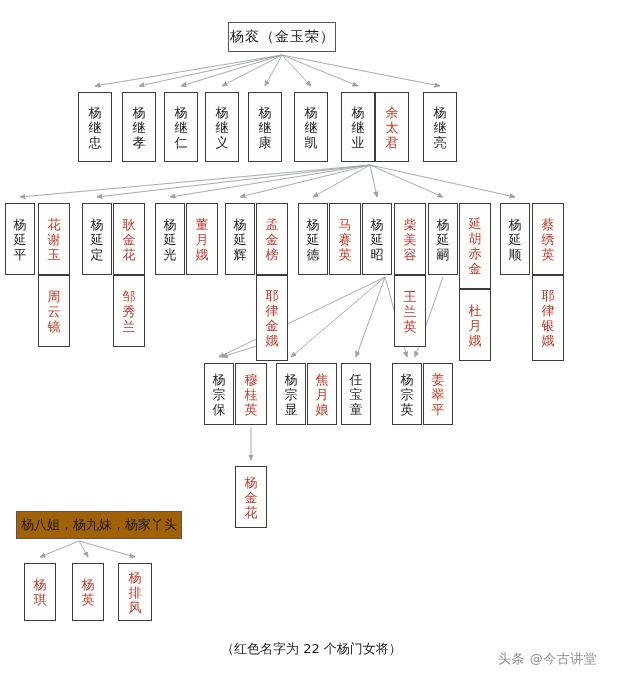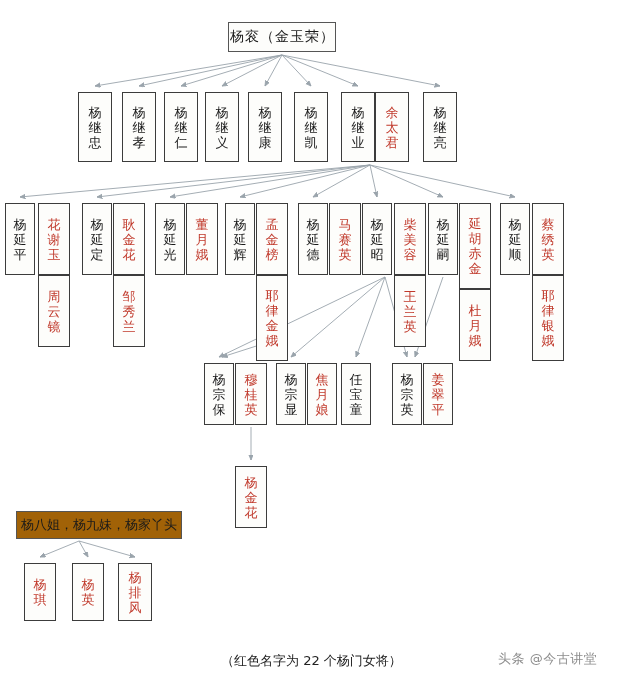--- a/index.html
+++ b/index.html
@@ -363,16 +363,16 @@
         <span class="ch">杨</span>
         <span class="ch">英</span>
       </div>
       <div class="node vname red" title="杨排风" style="left: 118px; top: 563px; width: 34px; height: 58px;">
         <span class="ch">杨</span>
         <span class="ch">排</span>
         <span class="ch">风</span>
       </div>
     </div>
 
-  <div class="caption" id="caption" style="left:221px; top:640px;margin-top:12px;">（红色名字为 22 个杨门女将）</div>
+  <div class="caption" id="caption" style="left:221px; top:640px;">（红色名字为 22 个杨门女将）</div>
   <div class="watermark" id="watermark" style="left:498px; top:650px;">头条 @今古讲堂</div>
 
 </div>
 
 </body></html>

